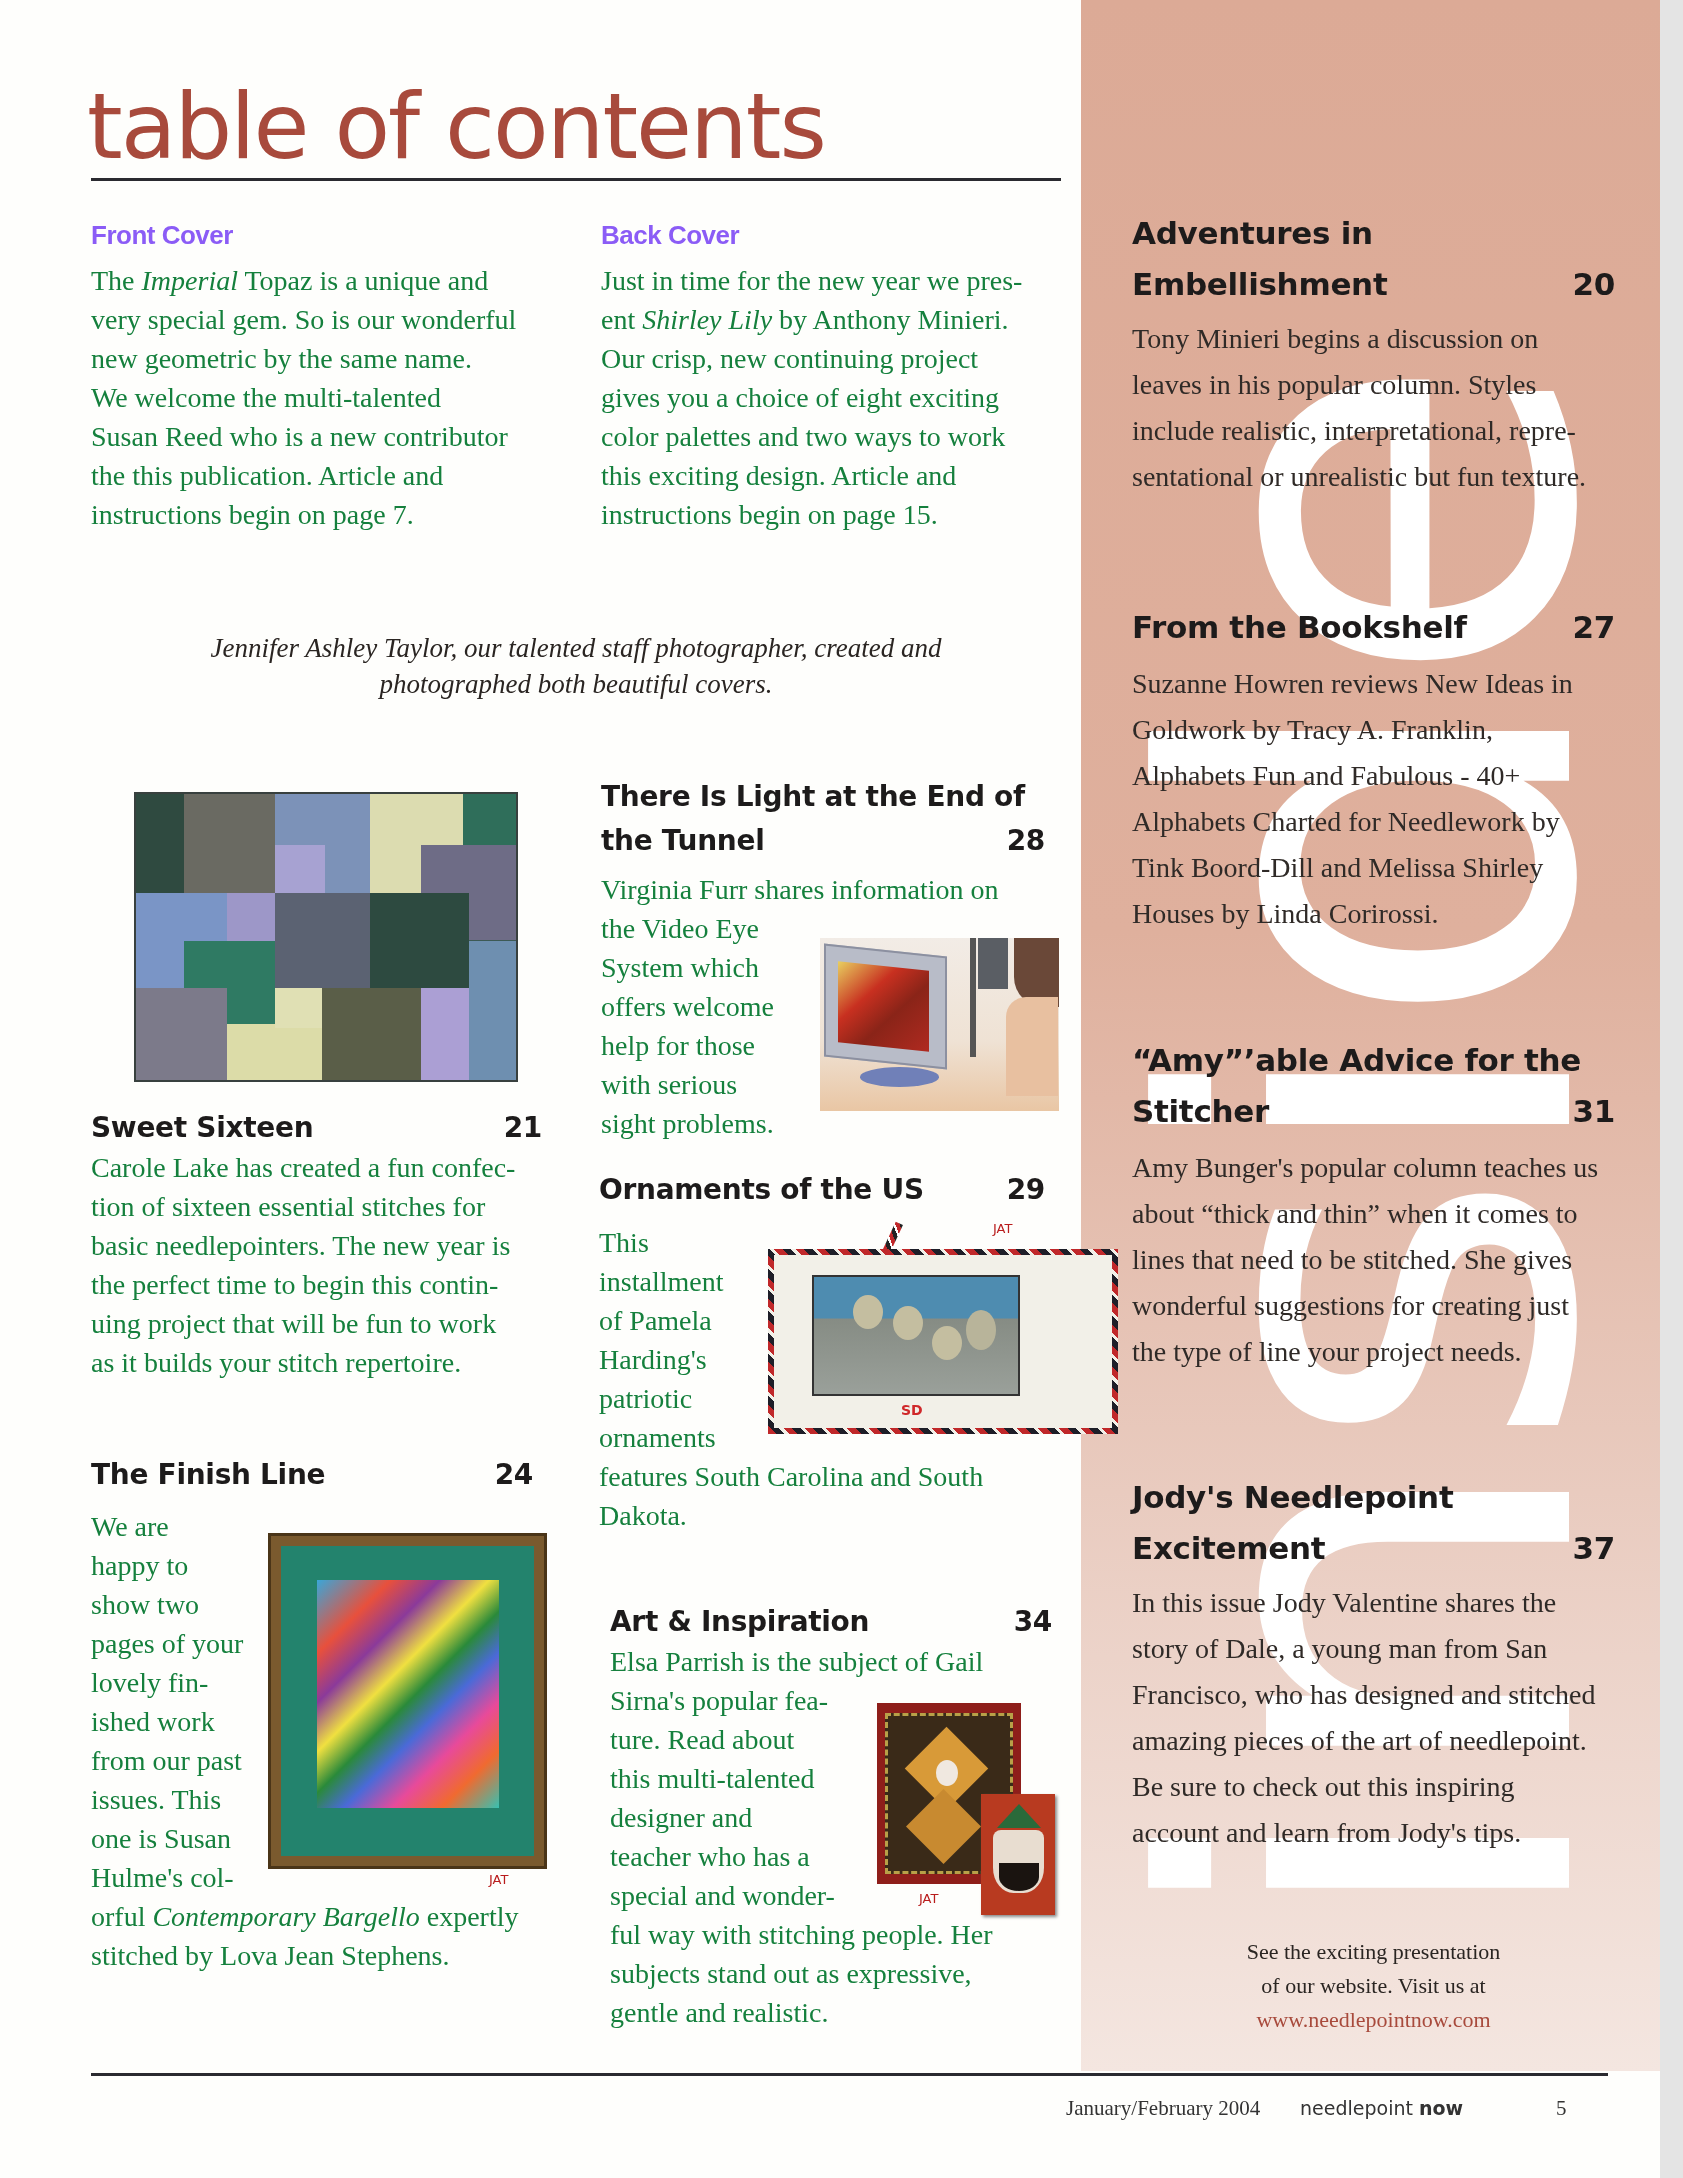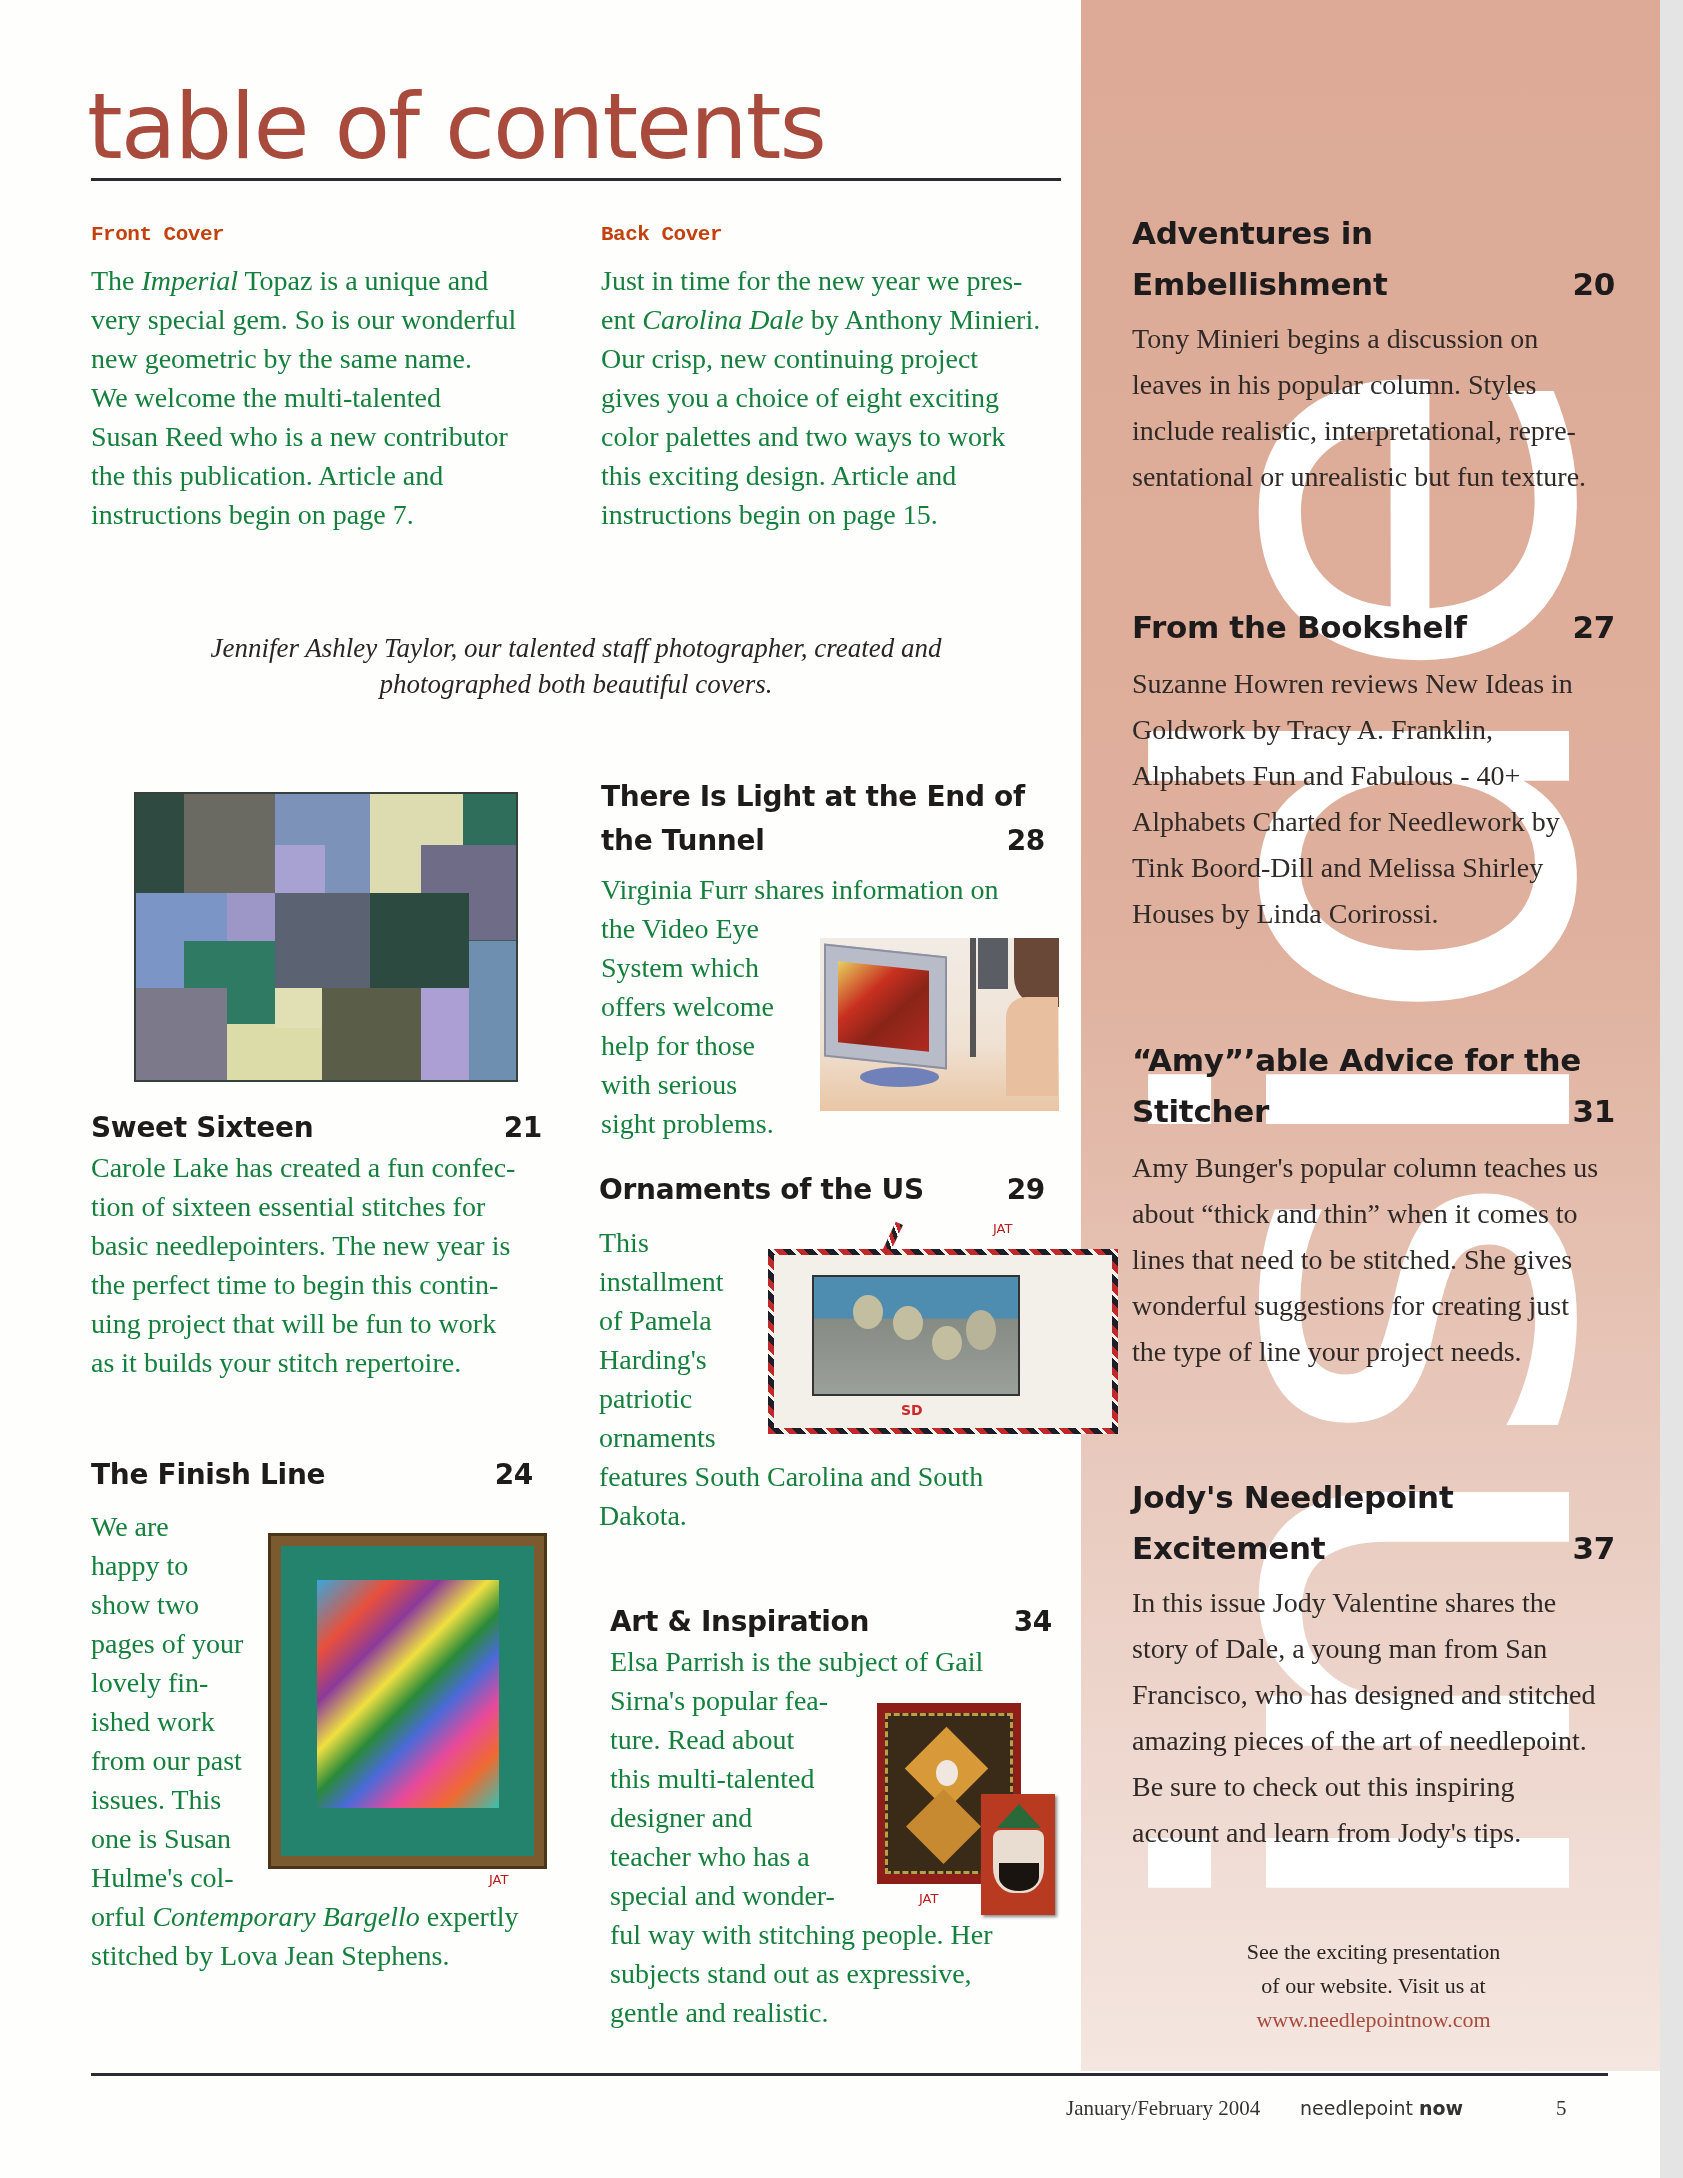--- a/index.html
+++ b/index.html
@@ -4,21 +4,21 @@
 <style>
   html,body{margin:0;padding:0;}
   body{width:1683px;height:2178px;position:relative;background:#fefefc;overflow:hidden;
        font-family:"Liberation Serif","DejaVu Serif",serif;color:#2a2522;}
   .abs{position:absolute;}
   .sans{font-family:"DejaVu Sans","Liberation Sans",sans-serif;}
   .serif{font-family:"Liberation Serif","DejaVu Serif",serif;}
   #title{left:87px;top:77px;font-size:91px;line-height:99px;color:#a84a3c;letter-spacing:-2px;
          font-family:"DejaVu Sans","Liberation Sans",sans-serif;font-weight:normal;}
   #title-rule{left:91px;top:178px;width:970px;height:3px;background:#2a2a30;}
-  .sec-head{font-family:Liberation Mono, monospace;font-weight:bold;color:#c2410c;font-size:21px;letter-spacing:-0.5px;}
+  .sec-head{font-family:Liberation Sans, sans-serif;font-weight:bold;color:#8b5cf6;font-size:26px;letter-spacing:-0.5px;}
   .body{font-size:28px;line-height:39px;color:#15803d;}
   .body i{font-style:italic;}
   .art-head{font-family:"DejaVu Sans","Liberation Sans",sans-serif;font-weight:bold;font-size:28px;line-height:44px;color:#1d1b1b;letter-spacing:-0.3px;}
   .art-head .pg{position:absolute;right:0;bottom:0;}
   .caption{left:91px;width:970px;top:630px;text-align:center;font-style:italic;font-size:27px;line-height:36px;color:#2a2522;}
   
   #sidebar{left:1081px;top:0;width:579px;height:2071px;
      background:linear-gradient(to bottom,#dcaa96 0%,#dfb09d 45%,#ecd3c9 80%,#f4e6e0 100%);overflow:hidden;}
   #edge{left:1660px;top:0;width:23px;height:2178px;background:#e4e4e4;}
   #bigword{position:absolute;left:20px;top:1940px;transform-origin:0 0;transform:rotate(-90deg);
@@ -57,21 +57,21 @@
     <div>Susan Reed who is a new contributor</div>
     <div>the this publication. Article and</div>
     <div>instructions begin on page 7.</div>
   </div>
 </div>
 
 <div class="abs" style="left:601px;top:212px;width:465px;">
   <div class="sec-head" style="line-height:46px;">Back Cover</div>
   <div class="body" style="margin-top:3px;">
     <div>Just in time for the new year we pres-</div>
-    <div><span>ent </span><i>Carolina Dale</i><span> by Anthony Minieri.</span></div>
+    <div><span>ent </span><i>Shirley Lily</i><span> by Anthony Minieri.</span></div>
     <div>Our crisp, new continuing project</div>
     <div>gives you a choice of eight exciting</div>
     <div>color palettes and two ways to work</div>
     <div>this exciting design.  Article and</div>
     <div>instructions begin on page 15.</div>
   </div>
 </div>
 
 <div class="abs caption">
   <div>Jennifer Ashley Taylor, our talented staff photographer, created and</div>

